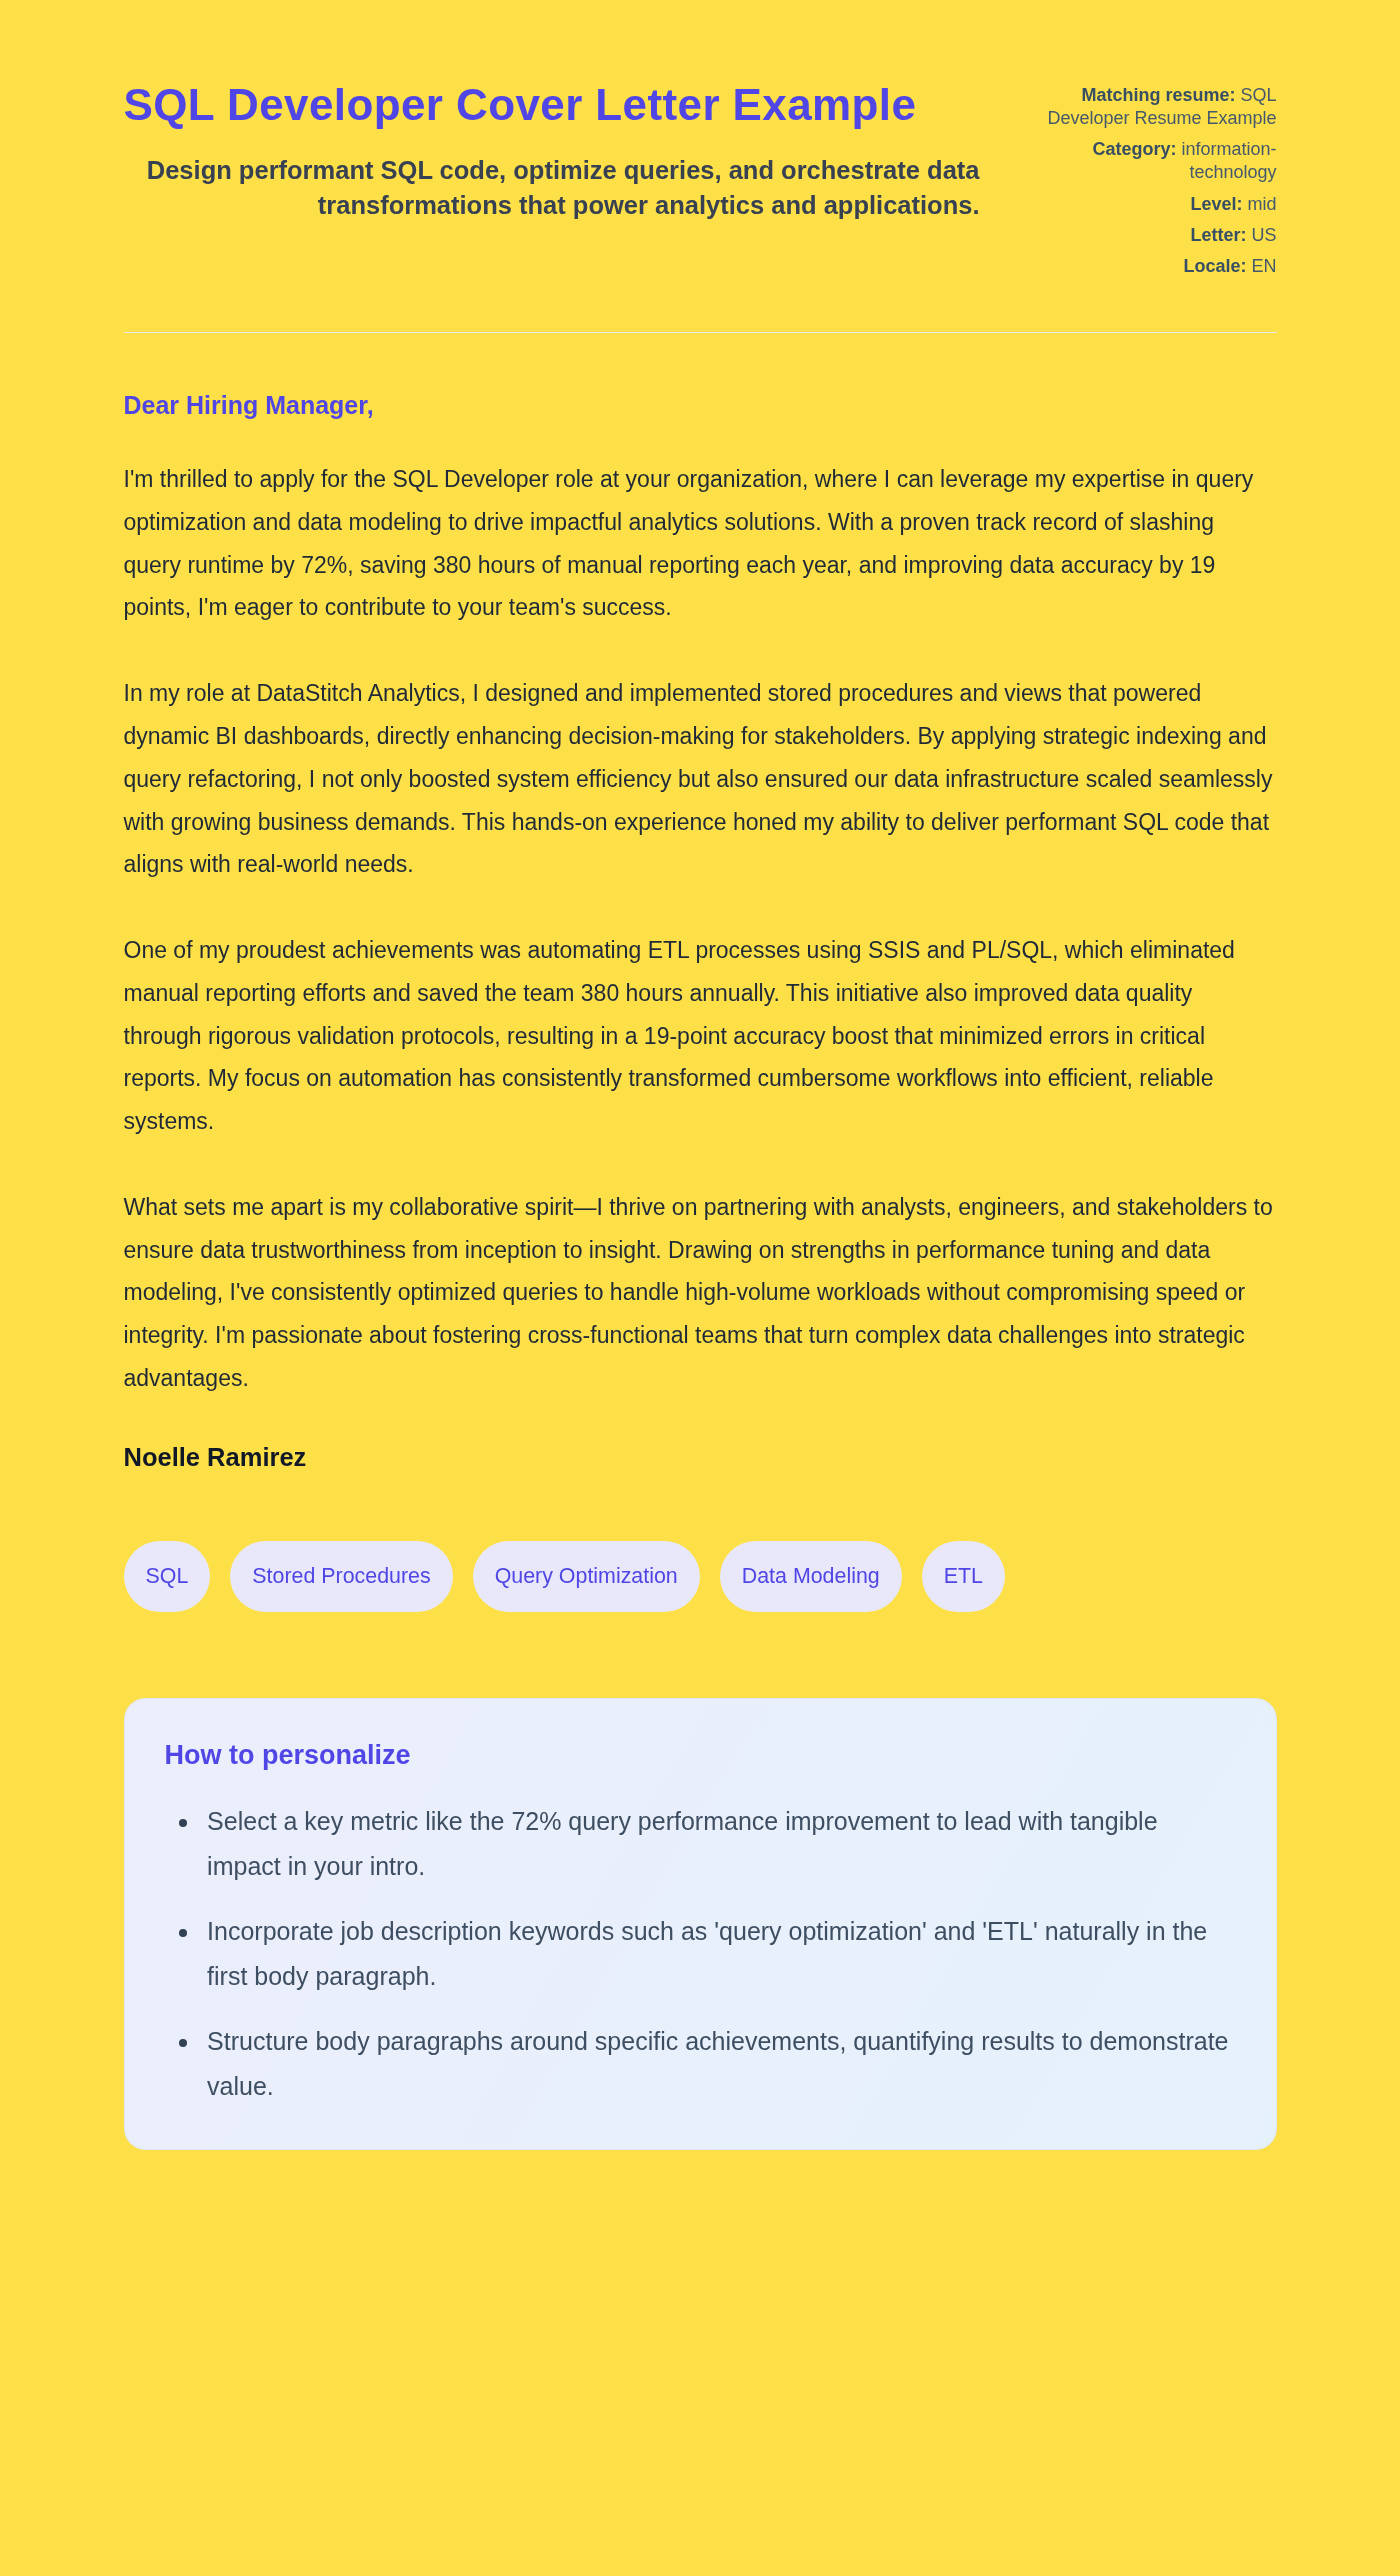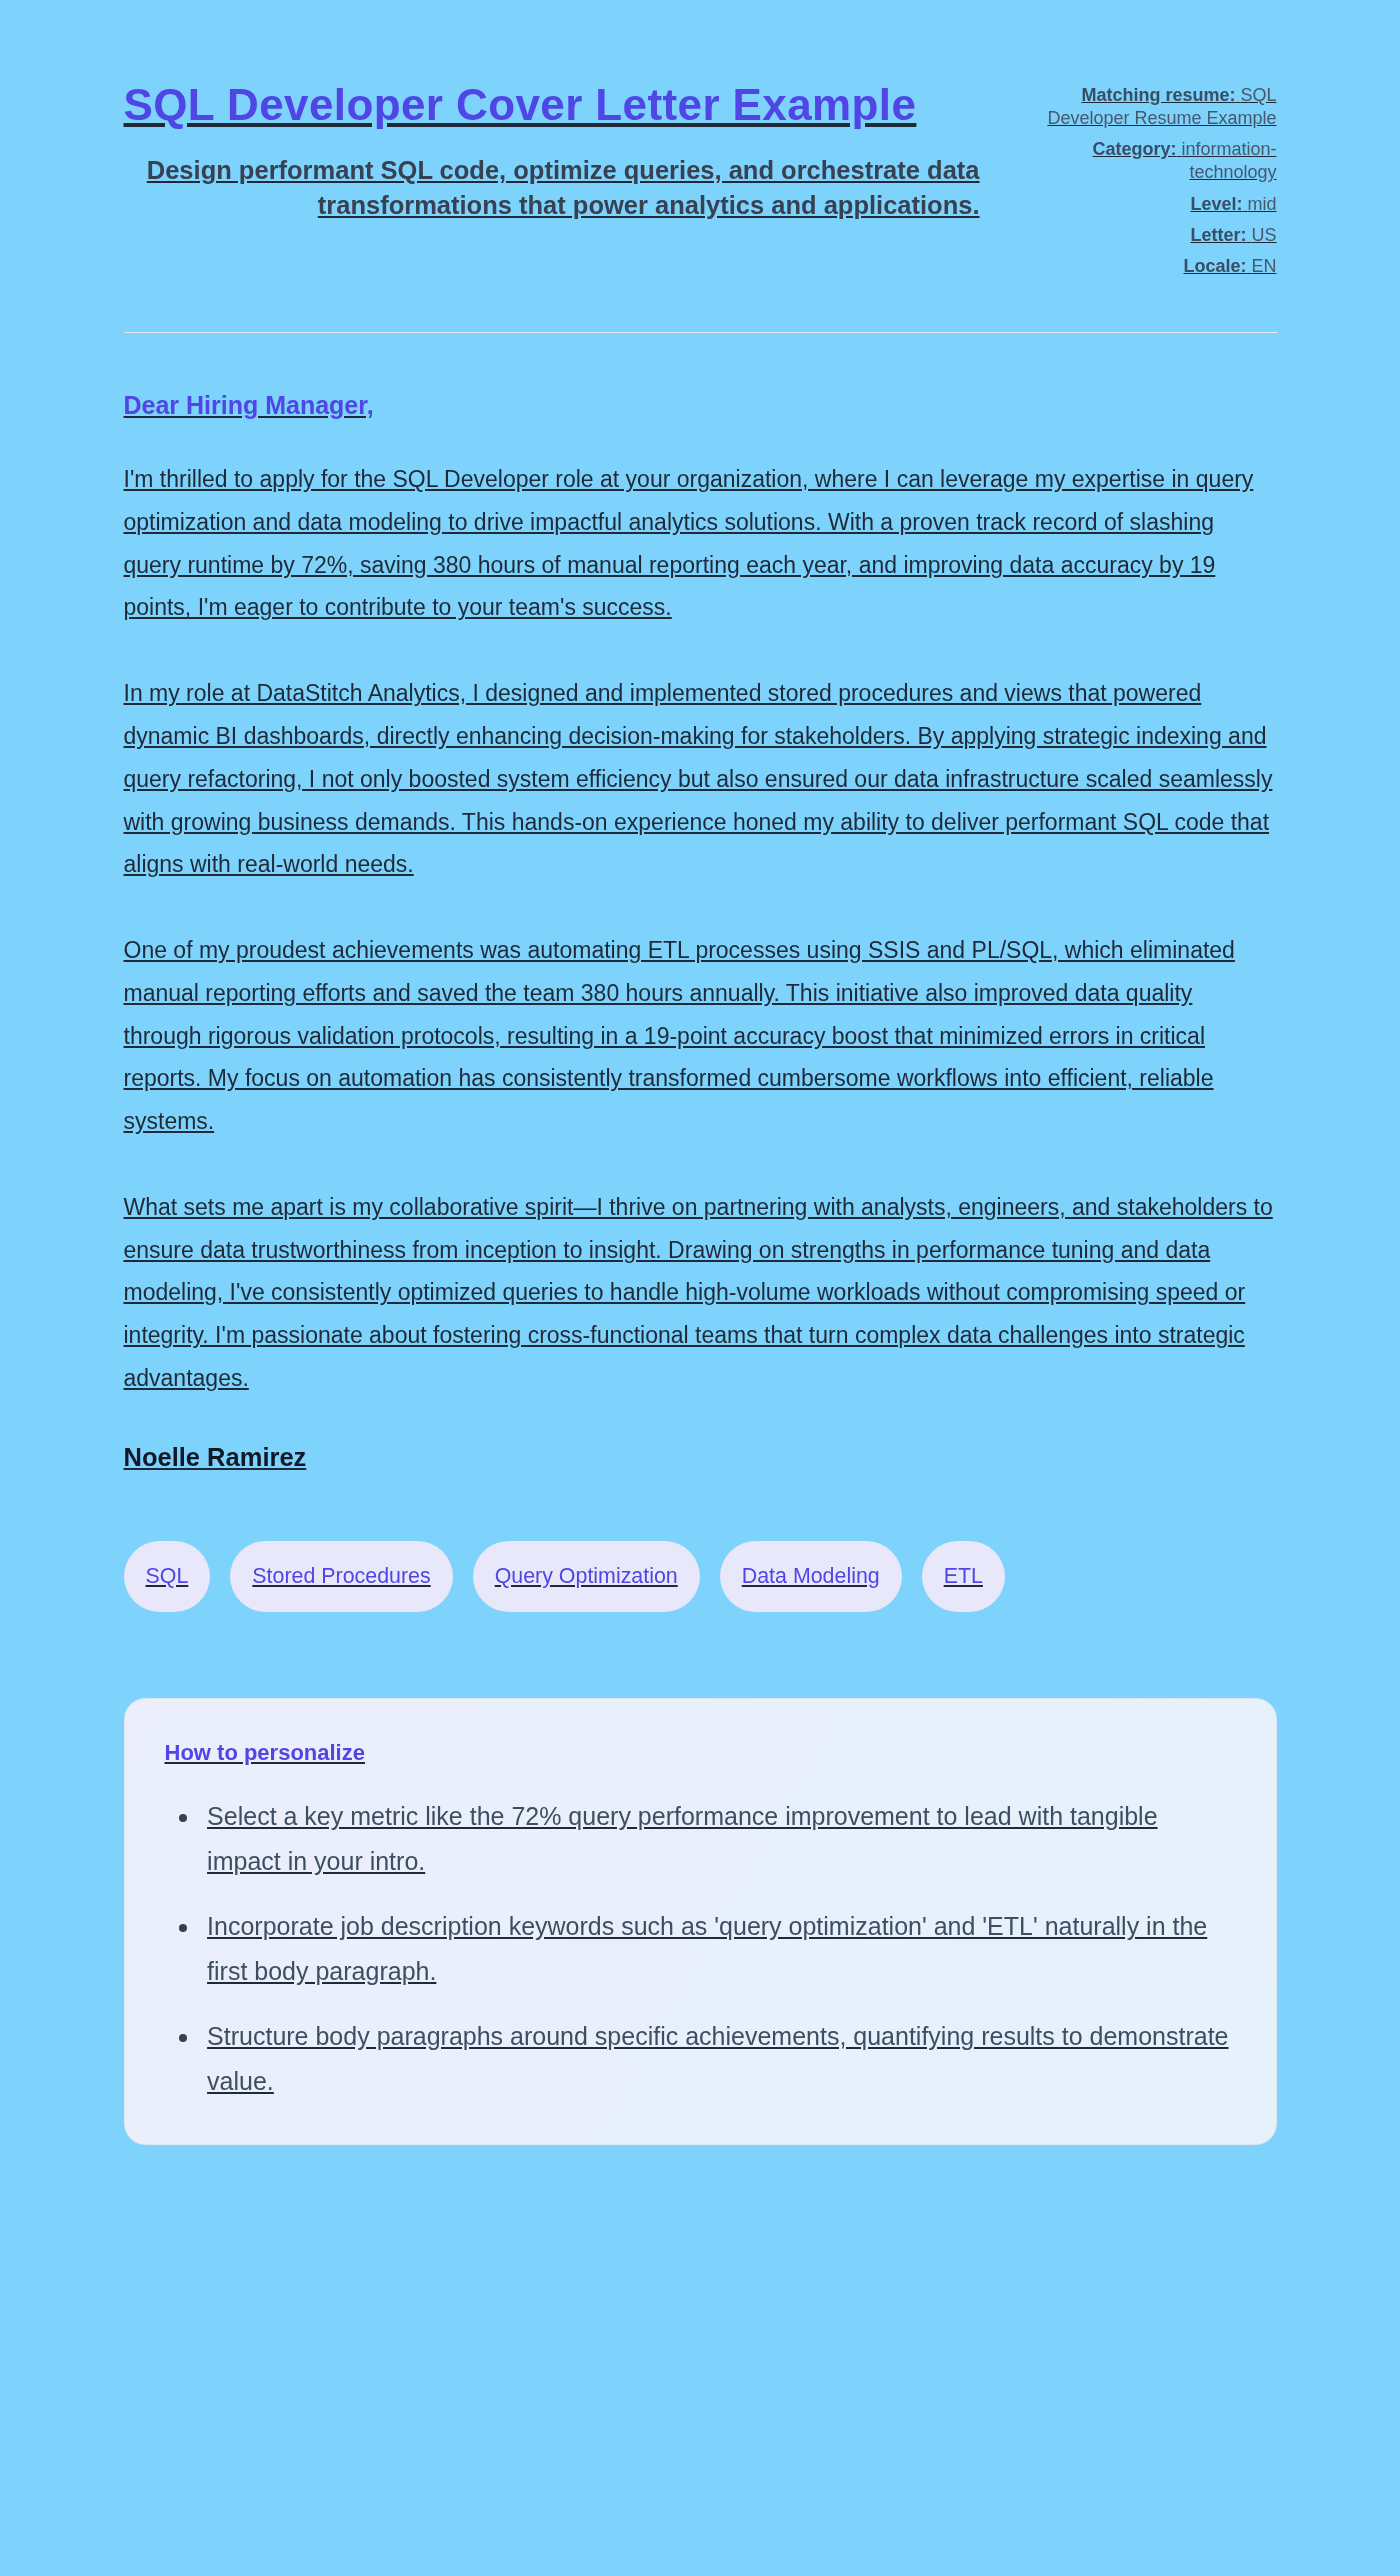--- a/index.html
+++ b/index.html
@@ -6,22 +6,21 @@
   html, body {
     margin: 0;
     padding: 0;
     background: #ffffff;
     font-family: "Liberation Sans", "DejaVu Sans", sans-serif;
     color: #1f2937;
   }
   .page {
     width: 1400px;
     min-height: 2576px;
-    background: #7dd3fc;
-    text-decoration: underline;
+    background: #fde047;
   }
   .container {
     width: 1153px;
     margin: 0 auto;
     padding: 79px 0 40px 0;
   }
 
   
   .header {
     display: flex;
@@ -113,21 +112,21 @@
   
   .personalize-card {
     margin-top: 86px;
     background: linear-gradient(120deg, #eceefb 0%, #e7f0fb 60%, #e5f1fb 100%);
     border: 1.6px solid #dfe5f3;
     border-radius: 21.4px;
     padding: 41px 40px 40px 40px;
   }
   .personalize-title {
     margin: 0 0 28px 0;
-    font-size: 22px;
+    font-size: 27px;
     font-weight: bold;
     color: #4f46e5;
   }
   .personalize-list {
     margin: 0;
     padding-left: 36px;
   }
   .personalize-list li {
     font-size: 25px;
     line-height: 1.8;

